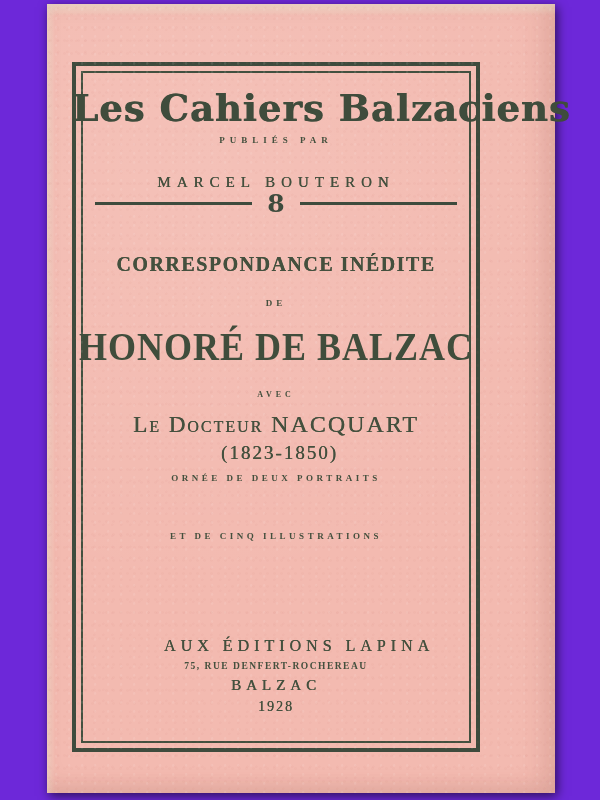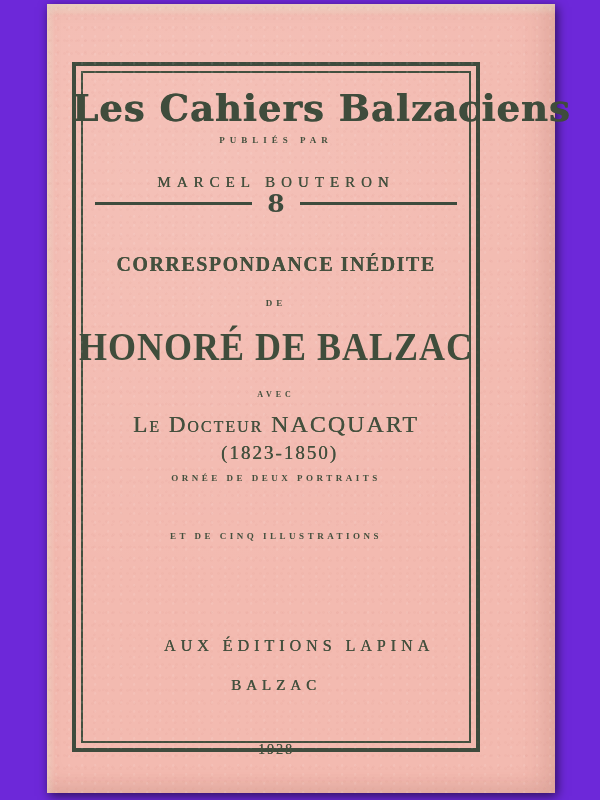--- a/index.html
+++ b/index.html
@@ -177,21 +177,20 @@
     top: 673px;
     font-size: 15px;
     letter-spacing: 5px;
     text-shadow: 0.4px 0 0 currentColor;
   }
   .year {
     top: 695px;
     font-size: 14px;
     letter-spacing: 2px;
     text-shadow: 0.3px 0 0 currentColor;
-    margin-top: 43px;
   }
 </style>
 </head>
 <body>
 
 <div class="stage">
   <div class="cover">
 
     <div class="frame-outer">
       <div class="frame-inner"></div>
@@ -224,19 +223,20 @@
     </div>
 
     <div class="line years">(1823-1850)</div>
 
     <div class="line ornament-1">ORNÉE DE DEUX PORTRAITS</div>
 
     <div class="line ornament-2">ET DE CINQ ILLUSTRATIONS</div>
 
     <div class="line publisher">AUX ÉDITIONS LAPINA</div>
 
+    <div class="line address">75, RUE DENFERT-ROCHEREAU</div>
 
     <div class="line city">BALZAC</div>
 
     <div class="line year">1928</div>
 
   </div>
 </div>
 
 </body></html>

